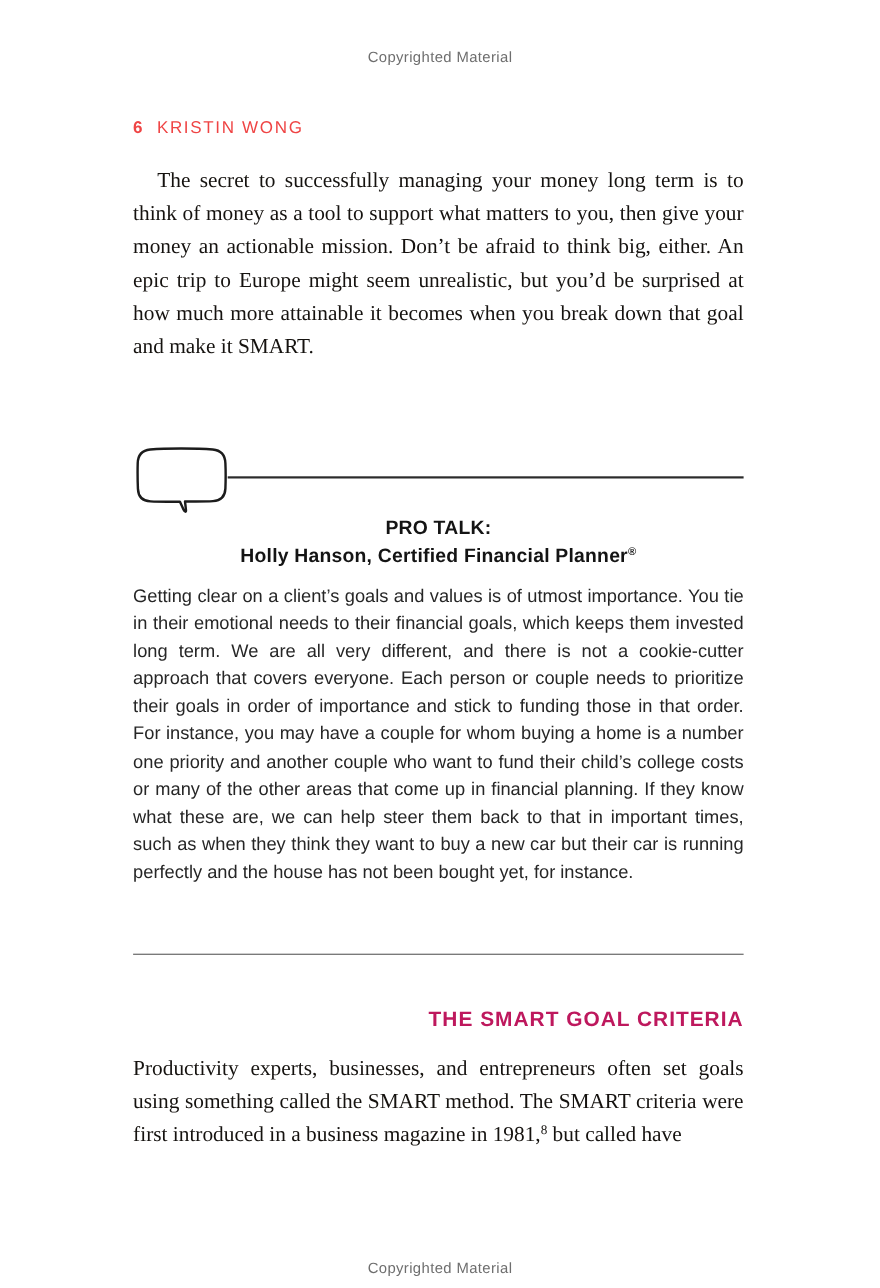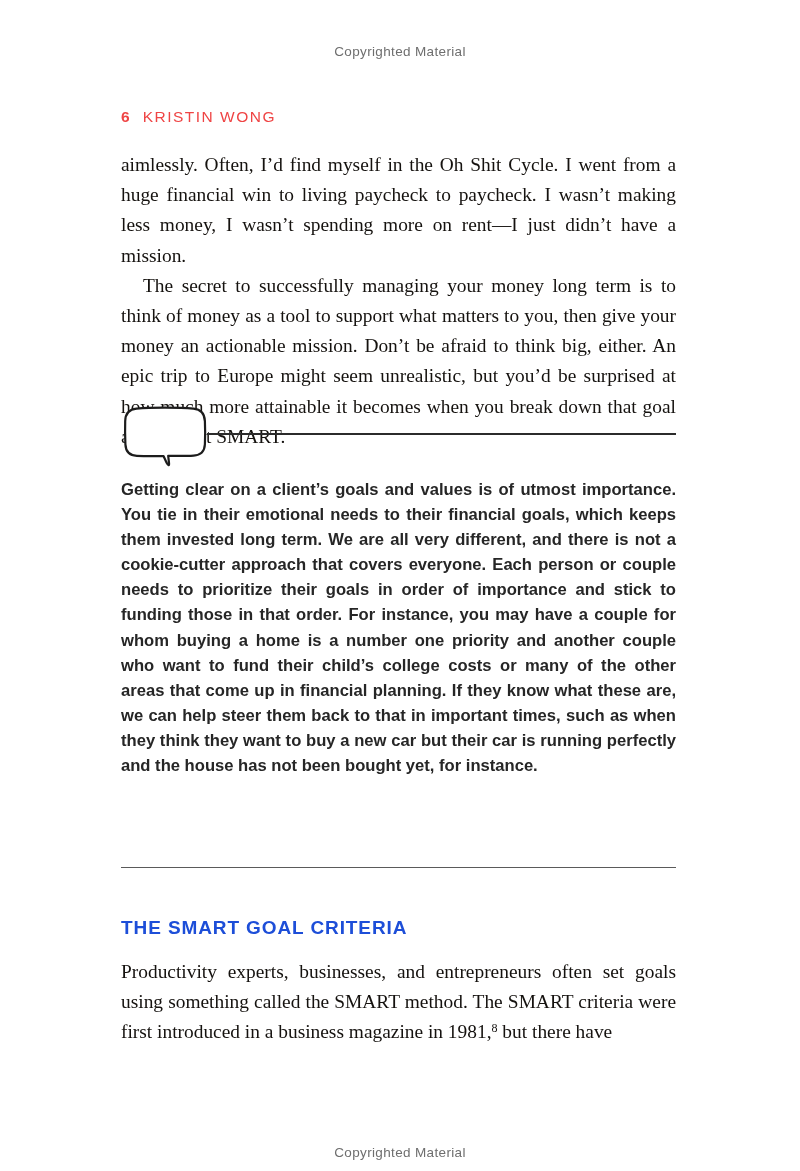--- a/index.html
+++ b/index.html
@@ -143,45 +143,44 @@
 
   .protalk-a {
     margin: 0;
     padding-top: 11px;
     font-family: "Liberation Sans", sans-serif;
     font-size: 16.6px;
     line-height: 25.1px;
     text-align: justify;
     text-justify: inter-word;
     color: #262626;
-    font-weight: bold;
   }
 
   .protalk-bottom-rule {
     position: absolute;
     left: 121px;
     top: 851px;
     width: 555px;
     height: 0;
     border-top: 1.4px solid #5a5a5a;
   }
 
   
   .section-heading {
     position: absolute;
     left: 121px;
     top: 901px;
     width: 555px;
     margin: 0;
-    text-align: left;
+    text-align: right;
     font-family: "Liberation Sans", sans-serif;
     font-weight: bold;
     font-size: 19px;
     letter-spacing: 0.9px;
-    color: #1d4ed8;
+    color: #be185d;
   }
 
   .closing-column {
     position: absolute;
     left: 121px;
     top: 941px;
     width: 555px;
   }
 </style>
 </head>
@@ -189,43 +188,46 @@
 
 <div class="page">
 
   <div class="running-mark top">Copyrighted Material</div>
 
   <div class="page-header">
     <span class="folio">6</span><span class="runhead">KRISTIN WONG</span>
   </div>
 
   <div class="column">
-    <p class="body">aimlessly. Often, I’d find myself in the Oh Shit Cycle. I went from a huge financial win to living paycheck to paycheck. I wasn’t making less money, I wasn’t spending more on rent—I just didn’t have a mission.</p>
     <p class="body indent">The secret to successfully managing your money long term is to think of money as a tool to support what matters to you, then give your money an actionable mission. Don’t be afraid to think big, either. An epic trip to Europe might seem unrealistic, but you’d be surprised at how much more attainable it becomes when you break down that goal and make it SMART.</p>
   </div>
 
   <div class="protalk">
 
     <div class="protalk-top">
       <span class="bubble-icon">
         <svg width="86" height="62" viewBox="0 0 86 62" fill="none" xmlns="http://www.w3.org/2000/svg">
           <path d="M13.5 2.6 C5.6 3.4 2.4 8.2 2.2 15.0 C2.0 22.0 2.1 31.5 2.4 38.4 C2.7 45.4 6.3 49.4 13.8 49.8 C22.0 50.2 33.0 50.1 40.5 50.0 L43.6 56.8 C45.1 59.6 46.4 60.2 46.0 57.0 C45.7 54.2 45.4 51.8 45.2 49.9 C53.0 49.9 63.4 50.1 70.6 49.6 C78.0 49.1 81.6 45.2 81.9 38.2 C82.2 31.2 82.2 21.9 81.9 15.1 C81.6 8.1 78.2 3.4 70.4 2.7 C55.8 1.4 28.4 1.4 13.5 2.6 Z" stroke="#1c1c1c" stroke-width="2.2" stroke-linejoin="round" stroke-linecap="round" fill="#ffffff"></path>
         </svg>
       </span>
       <span class="protalk-rule"></span>
     </div>
 
+    <p class="protalk-title">
+      <span>PRO TALK:</span><br>
+      <span>Holly Hanson, Certified Financial Planner</span><span class="reg">®</span>
+    </p>
 
 
     <p class="protalk-a">Getting clear on a client’s goals and values is of utmost importance. You tie in their emotional needs to their financial goals, which keeps them invested long term. We are all very different, and there is not a cookie-cutter approach that covers everyone. Each person or couple needs to prioritize their goals in order of importance and stick to funding those in that order. For instance, you may have a couple for whom buying a home is a number one priority and another couple who want to fund their child’s college costs or many of the other areas that come up in financial planning. If they know what these are, we can help steer them back to that in important times, such as when they think they want to buy a new car but their car is running perfectly and the house has not been bought yet, for instance.</p>
   </div>
 
   <div class="protalk-bottom-rule"></div>
 
   <h2 class="section-heading">THE SMART GOAL CRITERIA</h2>
 
   <div class="closing-column">
-    <p class="body"><span>Productivity experts, businesses, and entrepreneurs often set goals using something called the SMART method. The SMART criteria were first introduced in a business magazine in 1981,</span><sup class="fn">8</sup><span> but there have</span></p>
+    <p class="body"><span>Productivity experts, businesses, and entrepreneurs often set goals using something called the SMART method. The SMART criteria were first introduced in a business magazine in 1981,</span><sup class="fn">8</sup><span> but called have</span></p>
   </div>
 
   <div class="running-mark bottom">Copyrighted Material</div>
 
 </div>
 
 </body></html>

